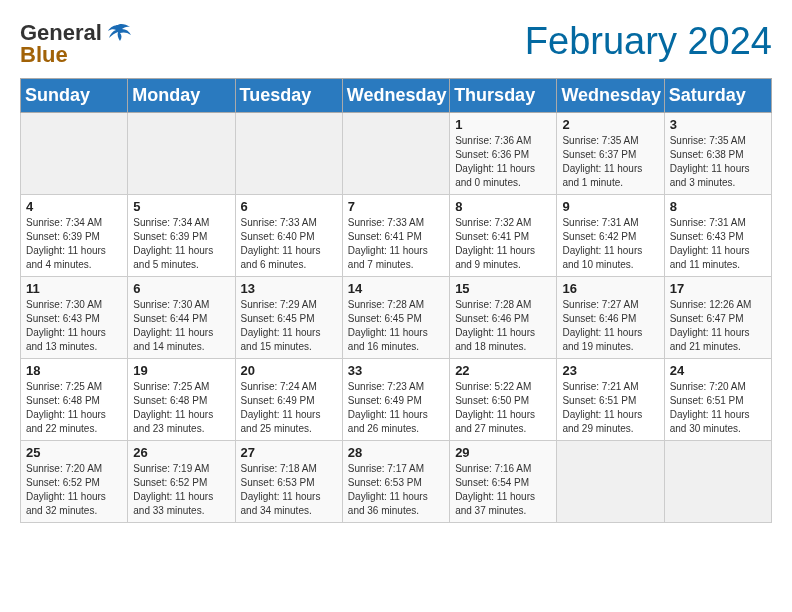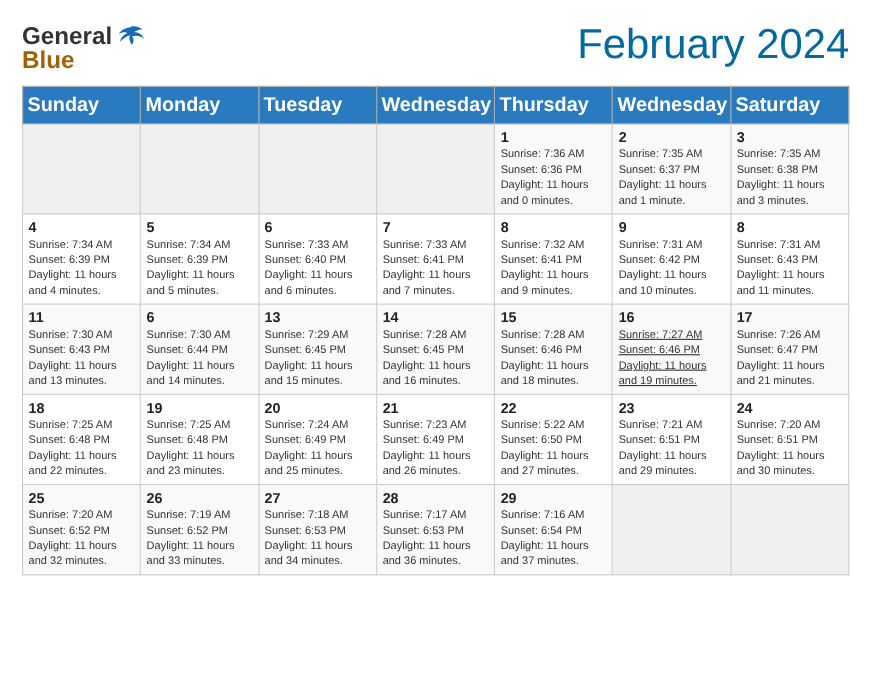--- a/index.html
+++ b/index.html
@@ -155,38 +155,38 @@
 Daylight: 11 hours and 14 minutes.</span></td>
         <td><span class="day-number">13</span><span class="day-info" style="white-space: pre-line;">Sunrise: 7:29 AM
 Sunset: 6:45 PM
 Daylight: 11 hours and 15 minutes.</span></td>
         <td><span class="day-number">14</span><span class="day-info" style="white-space: pre-line;">Sunrise: 7:28 AM
 Sunset: 6:45 PM
 Daylight: 11 hours and 16 minutes.</span></td>
         <td><span class="day-number">15</span><span class="day-info" style="white-space: pre-line;">Sunrise: 7:28 AM
 Sunset: 6:46 PM
 Daylight: 11 hours and 18 minutes.</span></td>
-        <td><span class="day-number">16</span><span class="day-info" style="white-space: pre-line; text-decoration: underline;">Sunrise: 7:27 AM
+        <td><span class="day-number">16</span><span class="day-info" style="white-space: pre-line;">Sunrise: 7:27 AM
 Sunset: 6:46 PM
 Daylight: 11 hours and 19 minutes.</span></td>
-        <td><span class="day-number">17</span><span class="day-info" style="white-space: pre-line;">Sunrise: 7:26 AM
+        <td><span class="day-number">17</span><span class="day-info" style="white-space: pre-line;">Sunrise: 12:26 AM
 Sunset: 6:47 PM
 Daylight: 11 hours and 21 minutes.</span></td>
       </tr>
       <tr>
         <td><span class="day-number">18</span><span class="day-info" style="white-space: pre-line;">Sunrise: 7:25 AM
 Sunset: 6:48 PM
 Daylight: 11 hours and 22 minutes.</span></td>
         <td><span class="day-number">19</span><span class="day-info" style="white-space: pre-line;">Sunrise: 7:25 AM
 Sunset: 6:48 PM
 Daylight: 11 hours and 23 minutes.</span></td>
         <td><span class="day-number">20</span><span class="day-info" style="white-space: pre-line;">Sunrise: 7:24 AM
 Sunset: 6:49 PM
 Daylight: 11 hours and 25 minutes.</span></td>
-        <td><span class="day-number">21</span><span class="day-info" style="white-space: pre-line;">Sunrise: 7:23 AM
+        <td><span class="day-number">33</span><span class="day-info" style="white-space: pre-line;">Sunrise: 7:23 AM
 Sunset: 6:49 PM
 Daylight: 11 hours and 26 minutes.</span></td>
         <td><span class="day-number">22</span><span class="day-info" style="white-space: pre-line;">Sunrise: 5:22 AM
 Sunset: 6:50 PM
 Daylight: 11 hours and 27 minutes.</span></td>
         <td><span class="day-number">23</span><span class="day-info" style="white-space: pre-line;">Sunrise: 7:21 AM
 Sunset: 6:51 PM
 Daylight: 11 hours and 29 minutes.</span></td>
         <td><span class="day-number">24</span><span class="day-info" style="white-space: pre-line;">Sunrise: 7:20 AM
 Sunset: 6:51 PM

